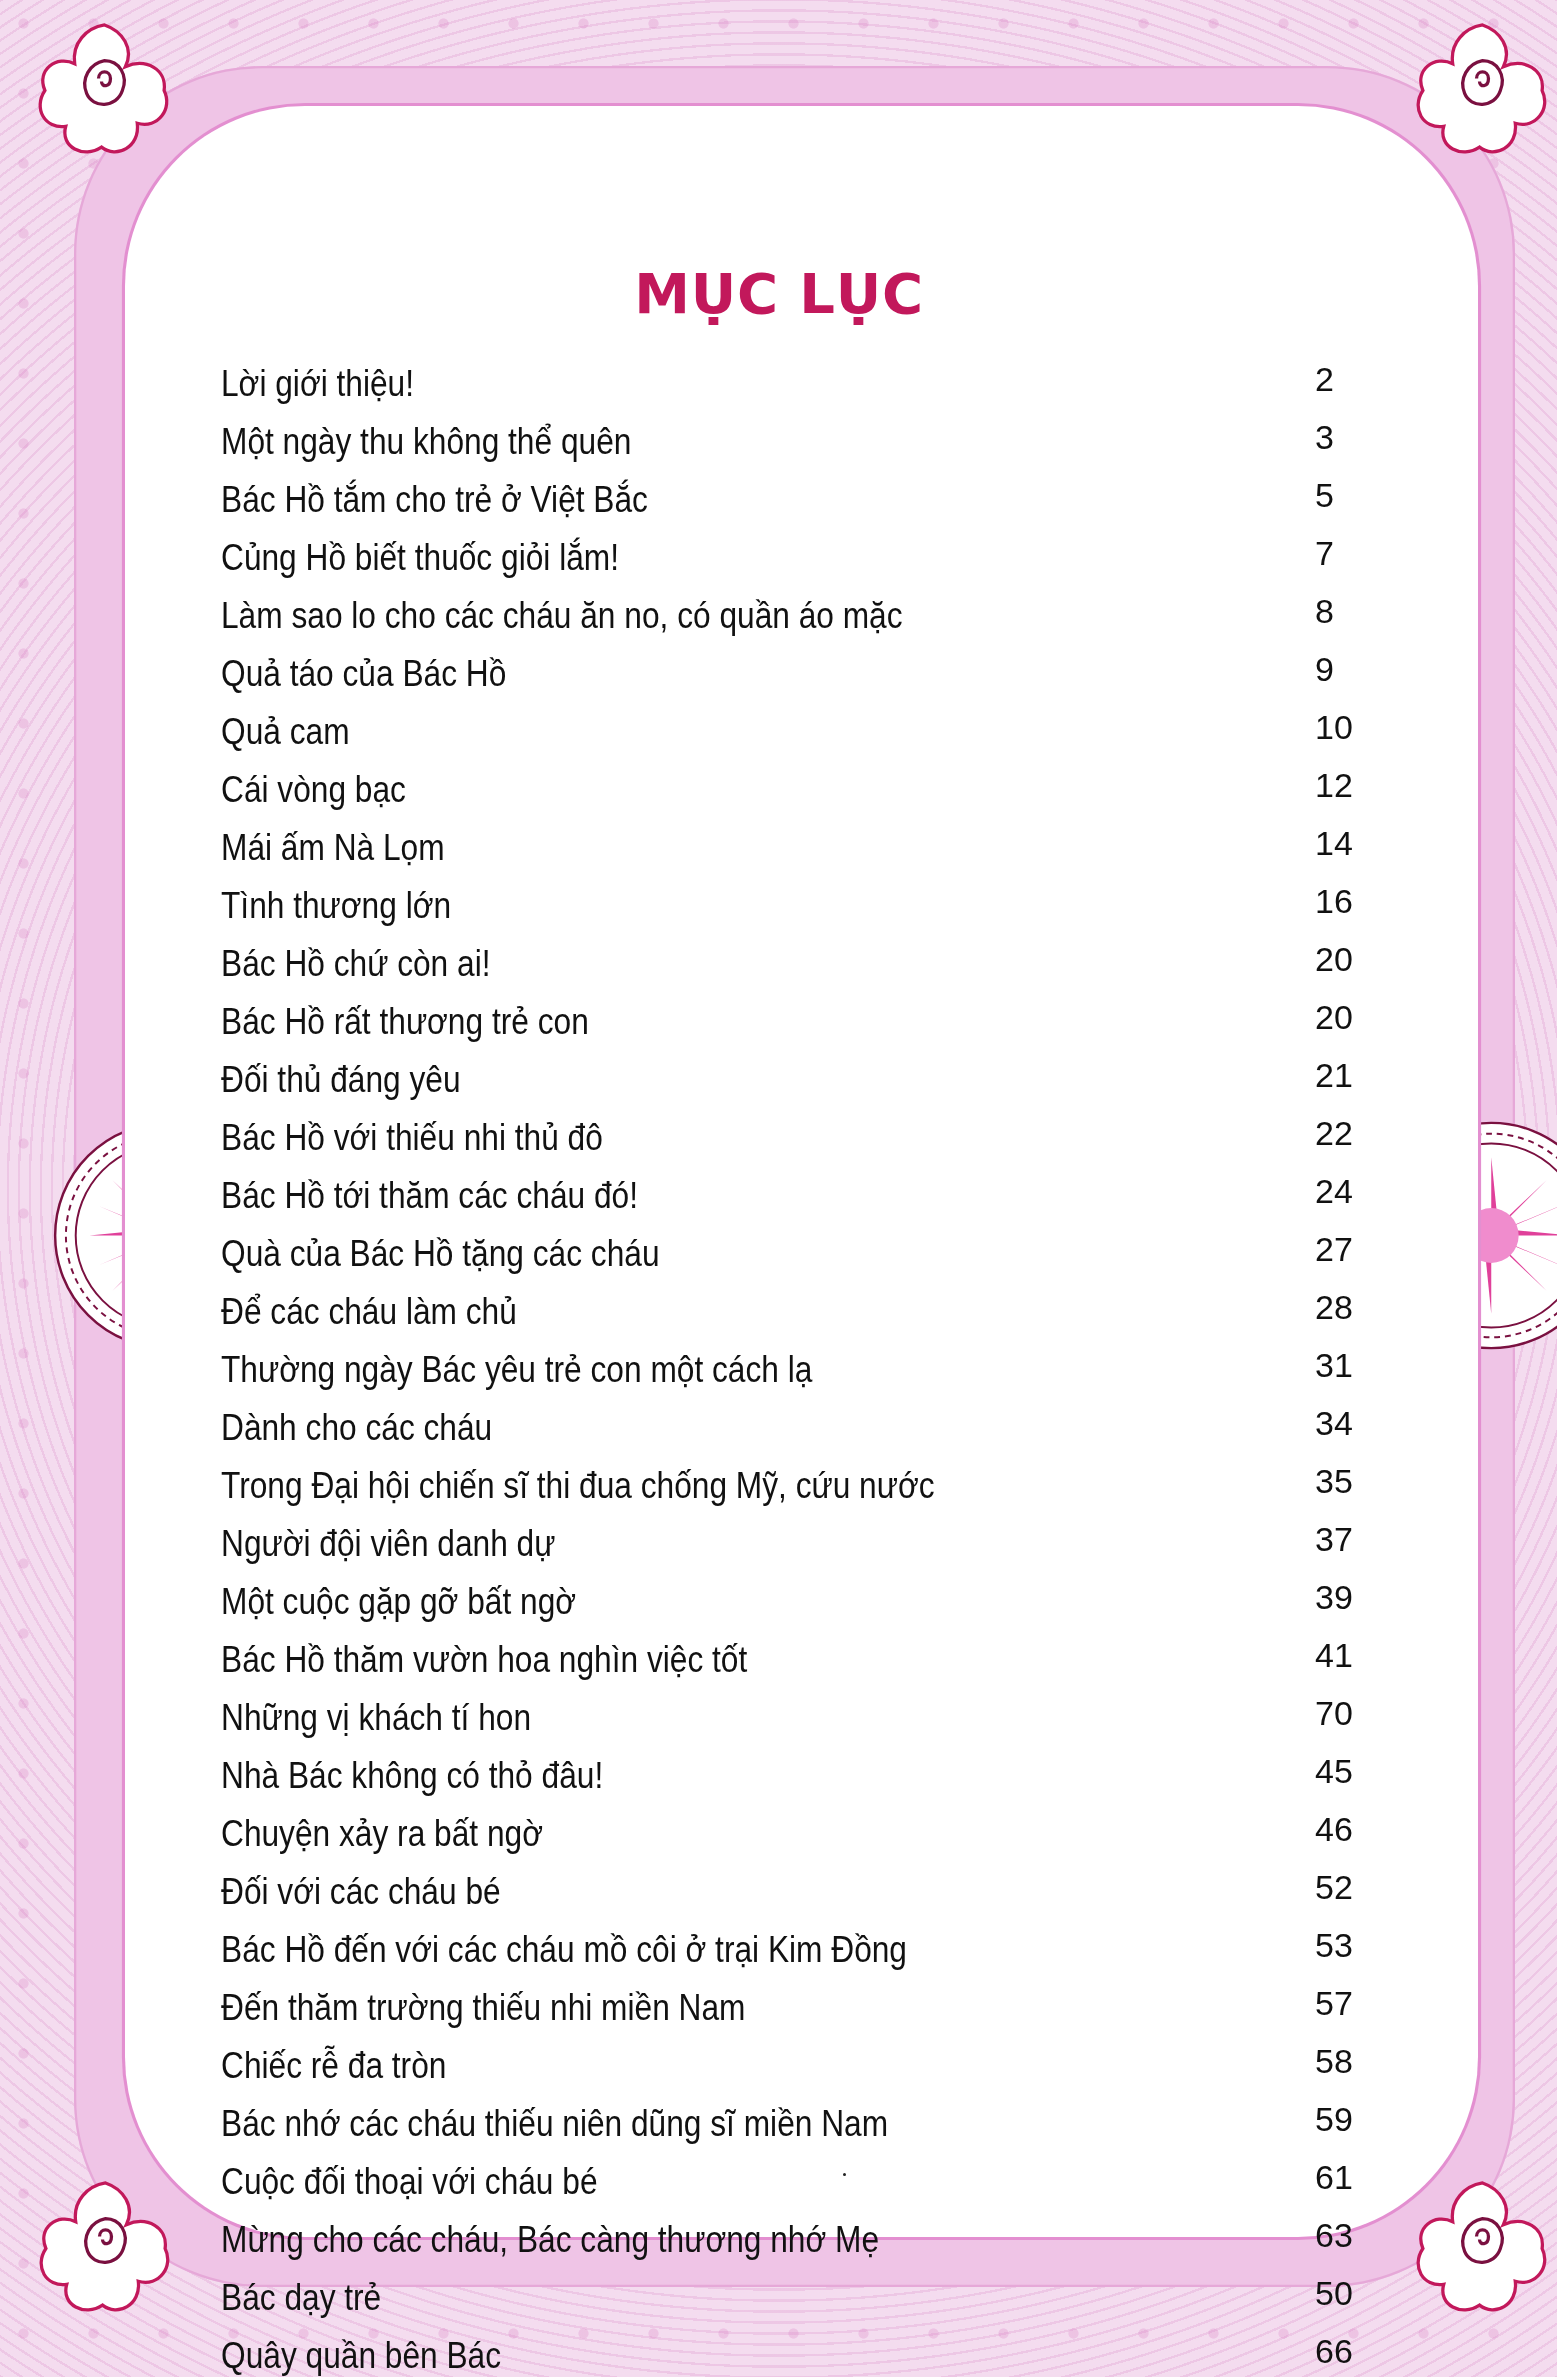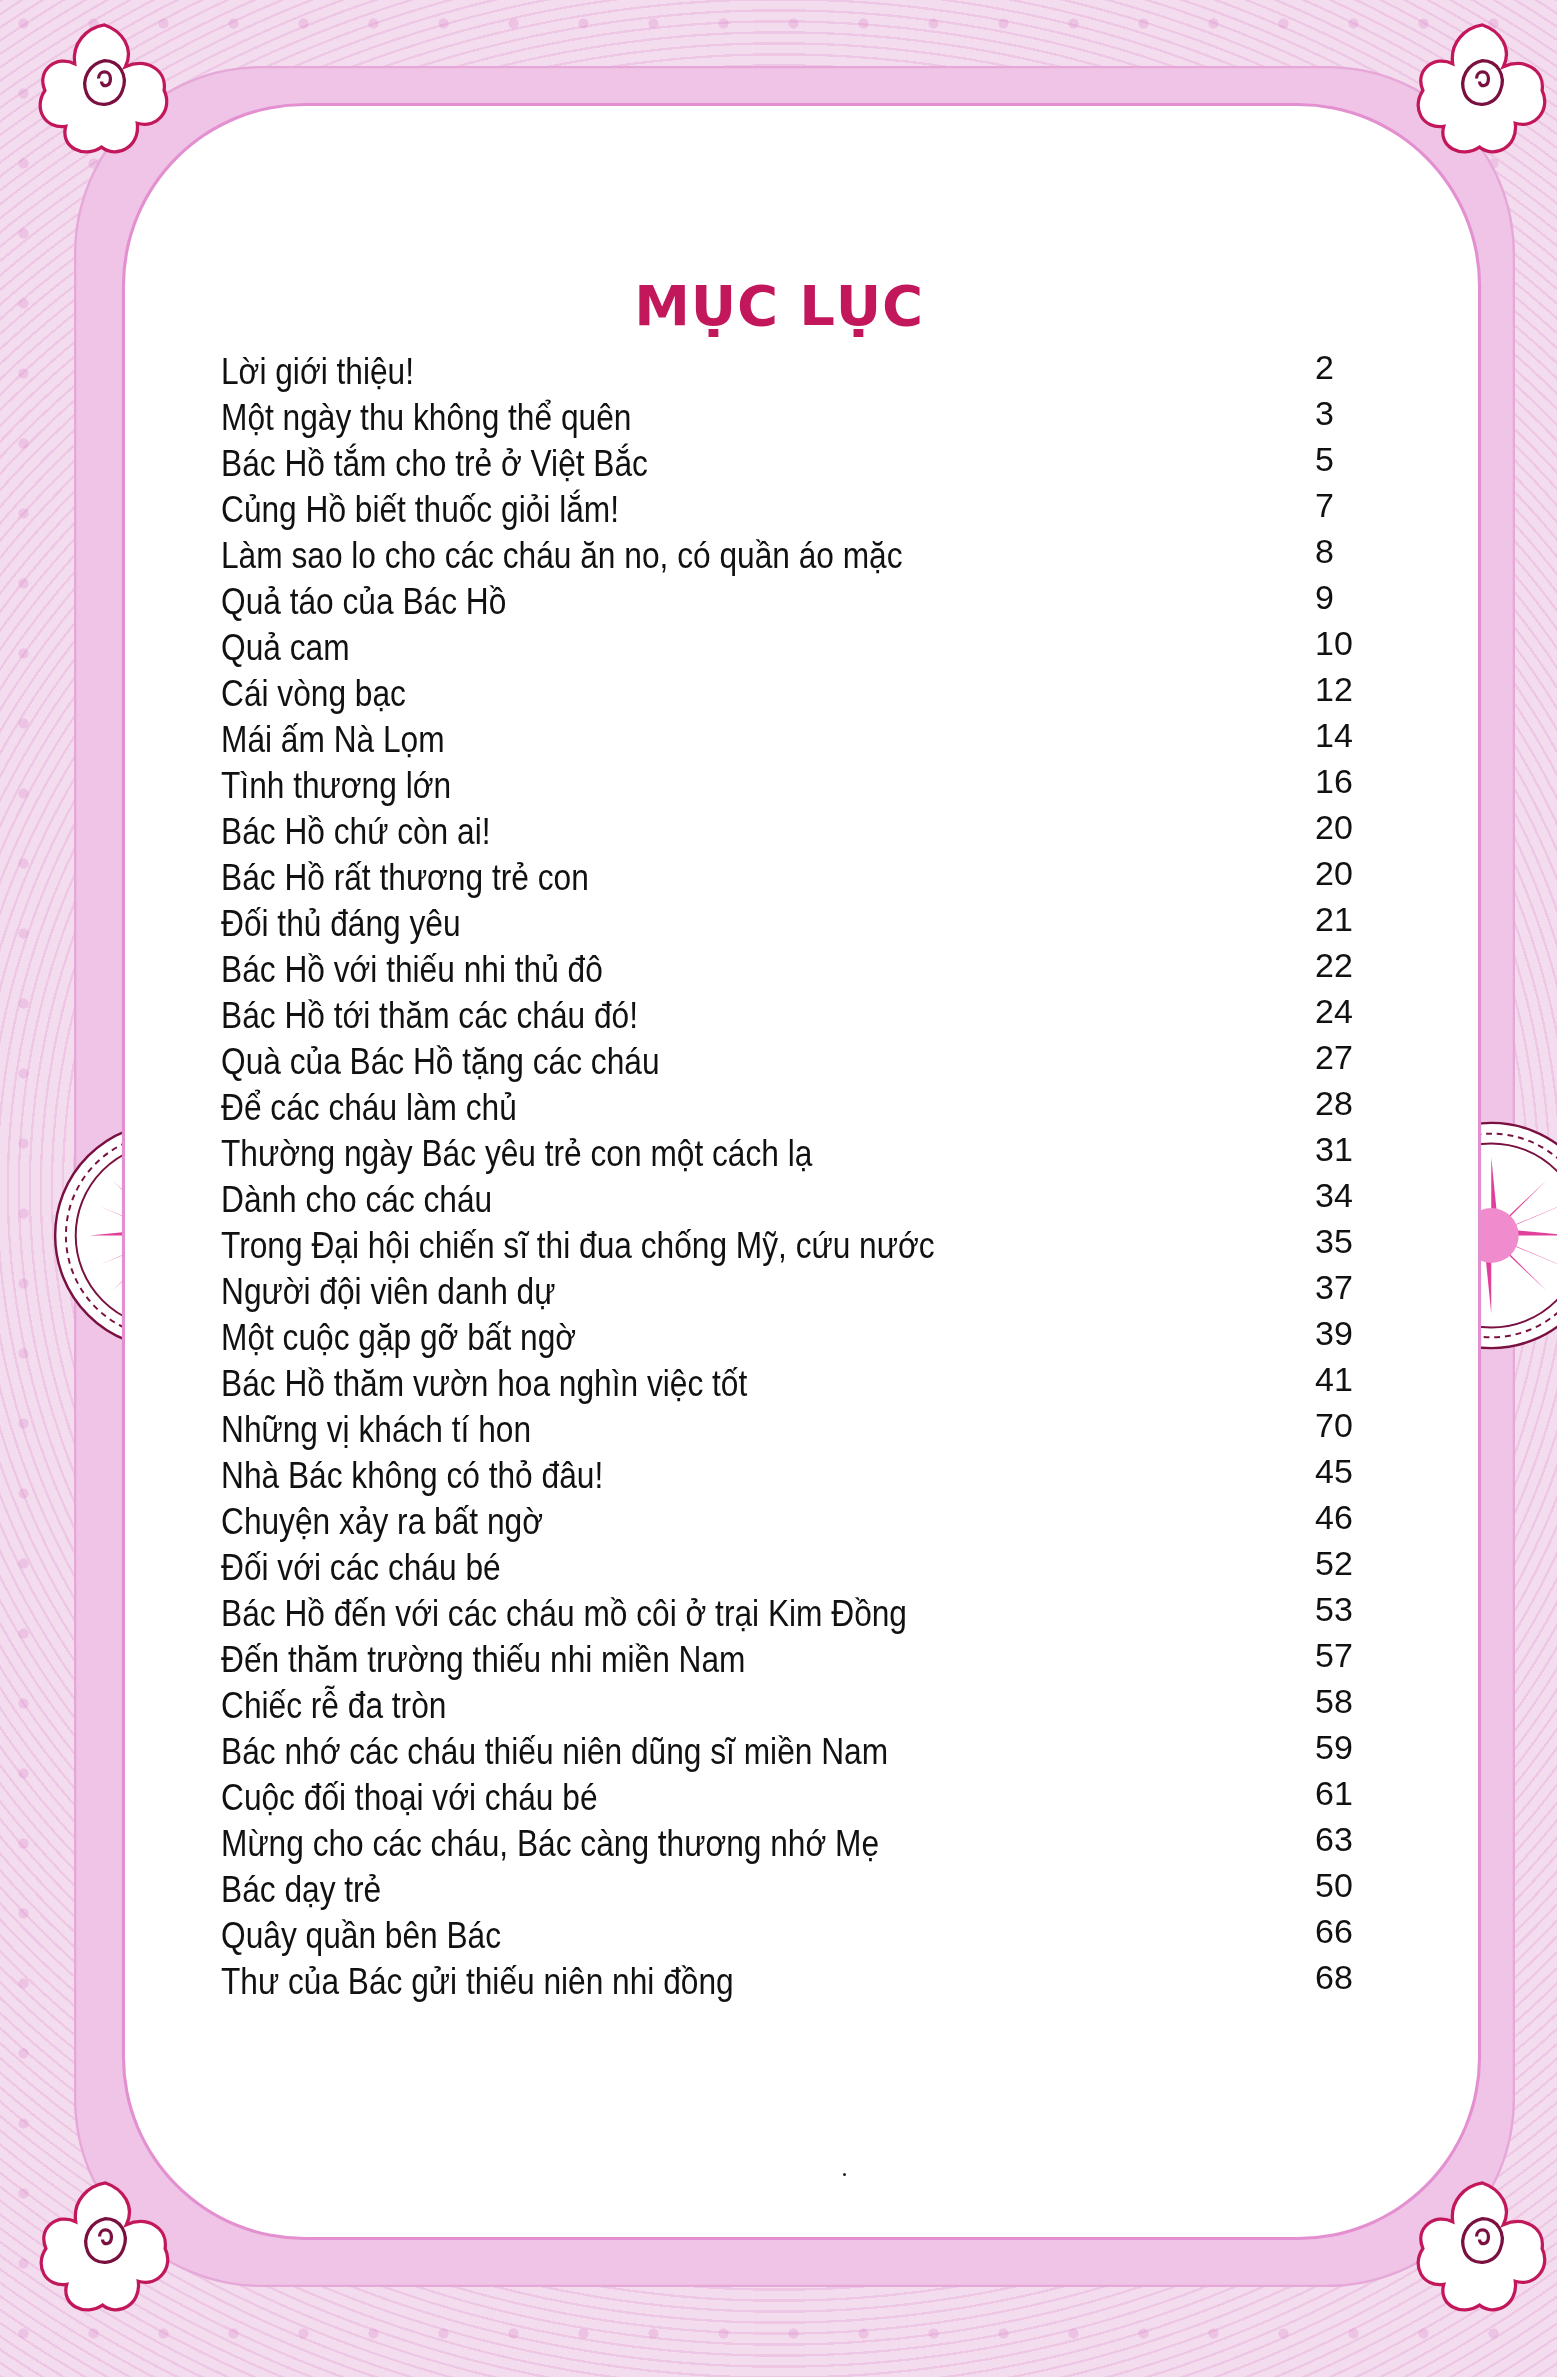--- a/index.html
+++ b/index.html
@@ -21,30 +21,30 @@
       background: #efc4e6;
       box-shadow: 0 0 0 2.3px #e6a8d8 inset;
     }
     .panel {
       position: absolute; left: 125px; top: 106px; width: 1353px; height: 2131px;
       background: #ffffff;
       border-radius: 180px / 180px;
       box-shadow: 0 0 0 3.1px #e38fd0;
     }
     .title {
-      position: absolute; left: 0; right: 0; top: 235px;
+      position: absolute; left: 0; right: 0; top: 223px;
       text-align: center; color: #c2185b;
       font-family: "DejaVu Sans", sans-serif; font-weight: bold;
       font-size: 56px; letter-spacing: 0.8px;
     }
     .toc {
       position: absolute; left: 221px; top: 344px; width: 1157px;
     }
     .toc-row {
-      position: relative; height: 46px;
+      position: relative; height: 46px; margin-top: 12px;
     }
     .toc-title {
       position: absolute; left: 0; bottom: 0; white-space: nowrap;
       font-family: "Liberation Sans Narrow", "Liberation Sans", sans-serif;
       font-size: 36px; color: #111; line-height: 1;
       transform: scaleX(0.88); transform-origin: left bottom;
     }
     .toc-page {
       position: absolute; right: 0; top: 6.3px;
       font-family: "Liberation Sans", sans-serif;

